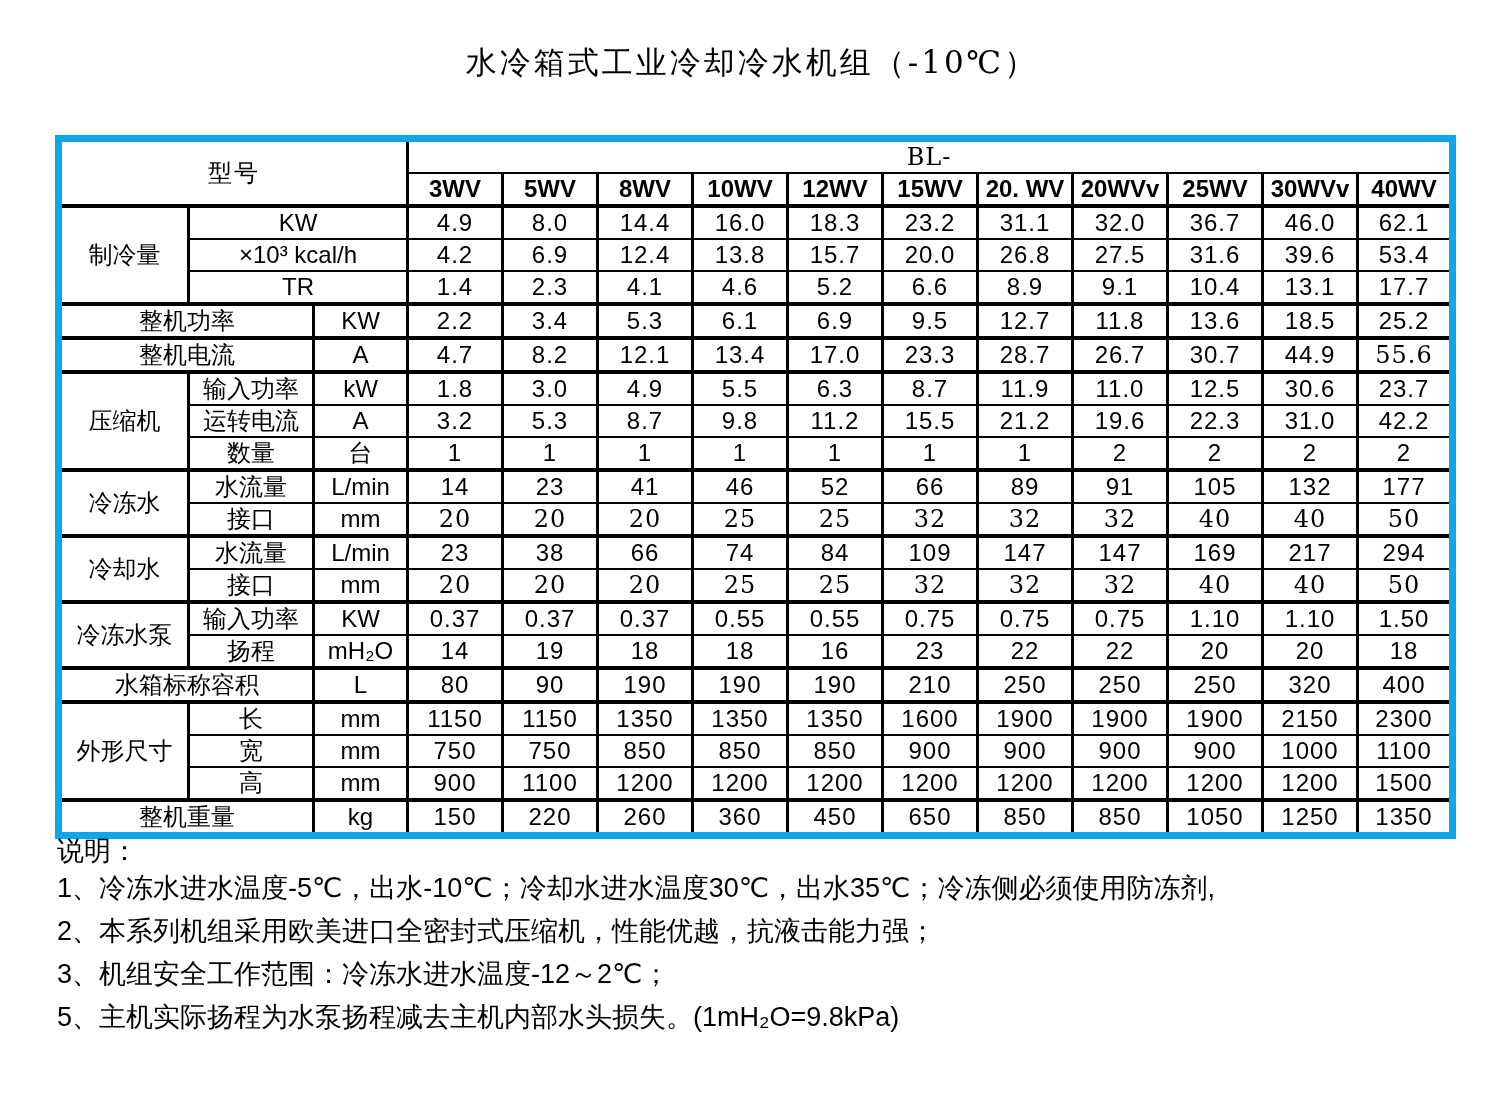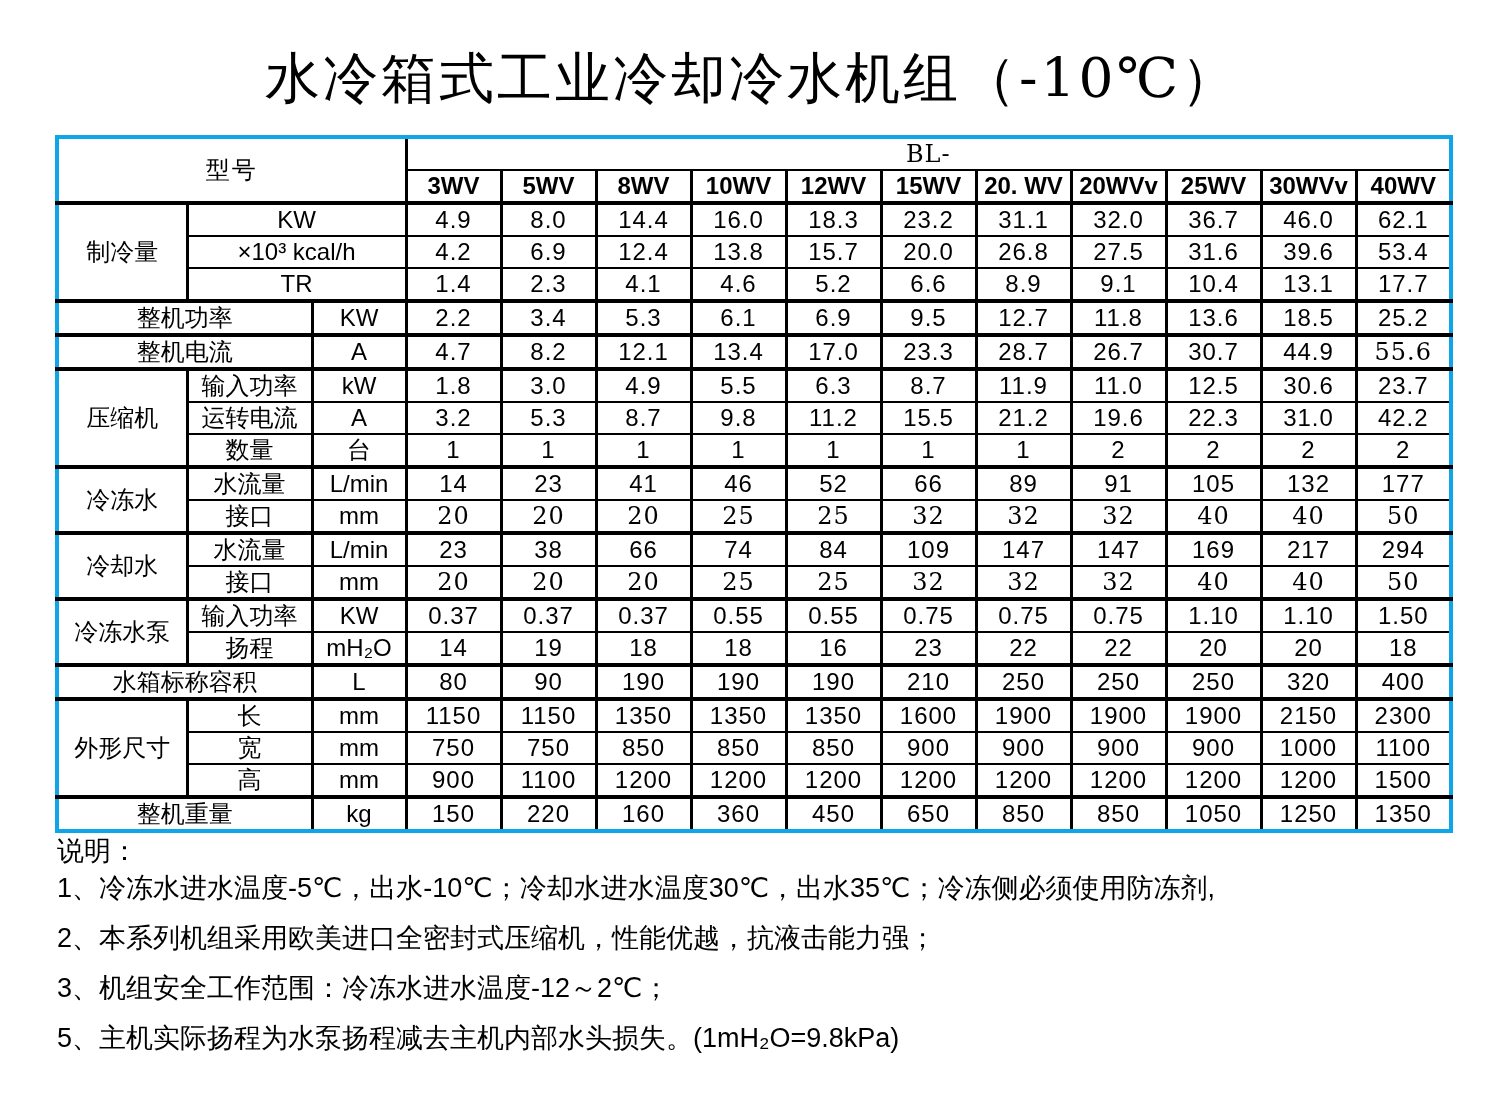--- a/index.html
+++ b/index.html
@@ -3,27 +3,27 @@
 <meta charset="utf-8">
 <style>
   html,body{margin:0;padding:0;}
   body{
     width:1504px;height:1110px;position:relative;background:#fff;color:#000;
     font-family:"Liberation Sans","DejaVu Sans",sans-serif;
     overflow:hidden;
   }
   .title{
     position:absolute;top:42px;left:0;width:100%;
-    text-align:center;font-size:55px;letter-spacing:3px;
+    text-align:center;font-size:31px;letter-spacing:3px;
     font-family:"DejaVu Serif","Liberation Serif",serif;
   }
   table.spec{
     position:absolute;left:55px;top:135px;
     border-collapse:collapse;table-layout:fixed;
-    border:4px solid #0ea5e9;
+    border:7px solid #0ea5e9;
   }
   .c-group{width:130px}
   .c-sub{width:125px}
   .c-unit{width:94px}
   .c-data{width:95px}
   table.spec td{
     border:2px solid #000;border-left-width:3px;border-right-width:3px;
     padding:0;text-align:center;vertical-align:middle;
     font-size:24px;white-space:nowrap;overflow:hidden;
     height:29px;line-height:30px;
@@ -37,21 +37,21 @@
   td.series{font-size:26px}
   td.model{font-weight:bold;font-size:24px}
   td.val{letter-spacing:1px}
   .serif{font-family:"DejaVu Serif","Liberation Serif",serif;font-weight:normal;letter-spacing:1px}
   .notes{
     position:absolute;left:57px;top:833px;
     font-size:27px;line-height:37px;
   }
   .note{white-space:nowrap}
   .note.indent{padding-left:40px}
-  .note.sp{margin-top:13px}
+  .note.sp{margin-top:6px}
 </style>
 </head>
 <body>
 
 <div class="title">水冷箱式工业冷却冷水机组（-10℃）</div>
 
 <table class="spec">
   <colgroup>
     <col class="c-group">
       <col class="c-sub">
@@ -356,21 +356,21 @@
         <td class="val">1200</td>
         <td class="val">1200</td>
         <td class="val">1500</td>
       </tr>
 
     <tr class="gt">
       <td class="lbl" colspan="2">整机重量</td>
       <td class="unit">kg</td>
     <td class="val">150</td>
         <td class="val">220</td>
-        <td class="val">160</td>
+        <td class="val">260</td>
         <td class="val">360</td>
         <td class="val">450</td>
         <td class="val">650</td>
         <td class="val">850</td>
         <td class="val">850</td>
         <td class="val">1050</td>
         <td class="val">1250</td>
         <td class="val">1350</td>
       </tr>
   </tbody>

